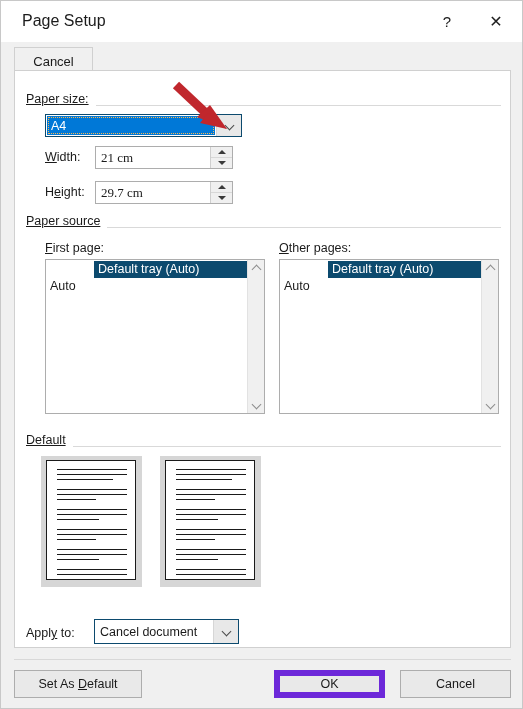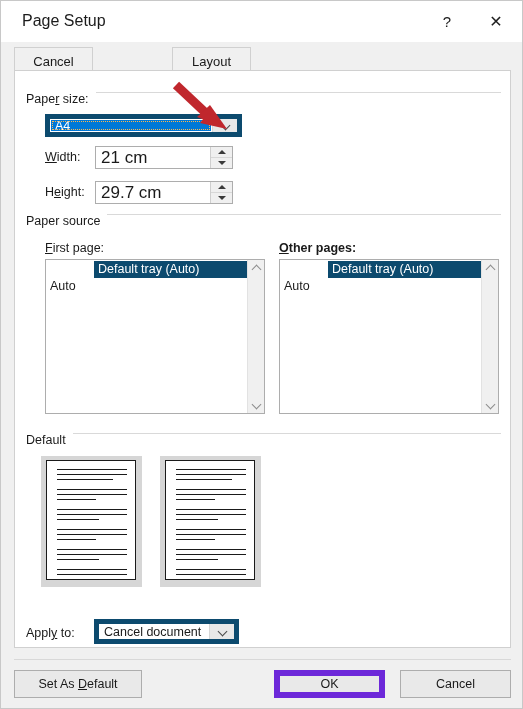--- a/index.html
+++ b/index.html
@@ -54,28 +54,28 @@
     border:1px solid #d0d0d0;
     border-bottom:1px solid #ffffff;
     z-index:3;
   }
   
   .panel{
     position:absolute;left:13px;top:69px;width:497px;height:578px;
     background:#ffffff;border:1px solid #d0d0d0;box-sizing:border-box;
   }
   
-  .grp{position:absolute;display:flex;align-items:flex-start;width:100%;}
+  .grp{position:absolute;display:flex;align-items:flex-end;width:100%;text-decoration:underline;}
   .grp .lbl{font-size:12.5px;color:#1a1a1a;white-space:nowrap;padding-right:7px;}
   .grp .rule{height:1px;background:#d9d9d9;flex:1;}
   u{text-decoration:underline;}
   .flbl{position:absolute;font-size:12.5px;color:#1a1a1a;}
   
   .combo{
-    position:absolute;border:5px solid #0c4a6e;background:#ffffff;
+    position:absolute;border:1px solid #0c4a6e;background:#ffffff;
     box-sizing:border-box;display:flex;align-items:stretch;
   }
   .combo .val{flex:1;display:flex;align-items:center;padding-left:5px;font-size:12.5px;}
   .combo .arw{
     width:24px;background:#e8e8e8;border-left:1px solid #d6d6d6;
     display:flex;align-items:center;justify-content:center;
   }
   .chev{width:9px;height:9px;position:relative;}
   .chev:before{
     content:"";position:absolute;left:1px;top:1px;width:6px;height:6px;
@@ -85,21 +85,21 @@
   .combo.selected .val{
     background:#0078d7;color:#ffffff;
     outline:1px dotted #ffb84d;outline-offset:-2px;
     margin:1px;padding-left:4px;
   }
   
   .spin{
     position:absolute;border:1px solid #adadad;background:#fff;
     box-sizing:border-box;display:flex;align-items:stretch;
   }
-  .spin .val{flex:1;display:flex;align-items:center;padding-left:5px;font-size:17px;}
+  .spin .val{flex:1;display:flex;align-items:center;padding-left:5px;font-size:13px;font-family:Liberation Serif, serif;}
   .spin .btns{
     width:21px;border-left:1px solid #cfcfcf;background:#f0f0f0;
     display:flex;flex-direction:column;
   }
   .spin .sb{flex:1;display:flex;align-items:center;justify-content:center;}
   .spin .sb+.sb{border-top:1px solid #d8d8d8;}
   .tri-u{width:0;height:0;border-left:4px solid transparent;border-right:4px solid transparent;border-bottom:4px solid #3a3a3a;}
   .tri-d{width:0;height:0;border-left:4px solid transparent;border-right:4px solid transparent;border-top:4px solid #3a3a3a;}
   
   .listbox{
@@ -147,23 +147,20 @@
     <div class="title-text">Page Setup</div>
     <div class="tb-btns">
       <div class="tb-btn">?</div>
       <div class="tb-btn close">✕</div>
     </div>
   </div>
 
   <div class="tabstrip">
     <div class="tab" style="left:13px;width:79px;">
       <span>Cancel</span>
-    </div>
-    <div class="tab" style="left:171px;width:79px;">
-      <span>Layout</span>
     </div>
   </div>
 
   <div class="panel">
 
     <div class="grp" style="left:11px;top:21px;width:475px;">
       <span class="lbl">Pape<u>r</u> size:</span>
       <span class="rule"></span>
     </div>
 
@@ -210,21 +207,21 @@
       <div class="items">
         <div class="li sel">Default tray (Auto)</div>
         <div class="li">Auto</div>
       </div>
       <div class="sbar">
         <i class="sb-arrow up"></i>
         <i class="sb-arrow dn"></i>
       </div>
     </div>
 
-    <div class="flbl" style="left:264px;top:170px;font-weight:bold;"><u>O</u>ther pages:</div>
+    <div class="flbl" style="left:264px;top:170px;"><u>O</u>ther pages:</div>
     <div class="listbox" style="left:264px;top:188px;width:220px;height:155px;">
       <div class="items">
         <div class="li sel">Default tray (Auto)</div>
         <div class="li">Auto</div>
       </div>
       <div class="sbar">
         <i class="sb-arrow up"></i>
         <i class="sb-arrow dn"></i>
       </div>
     </div>

